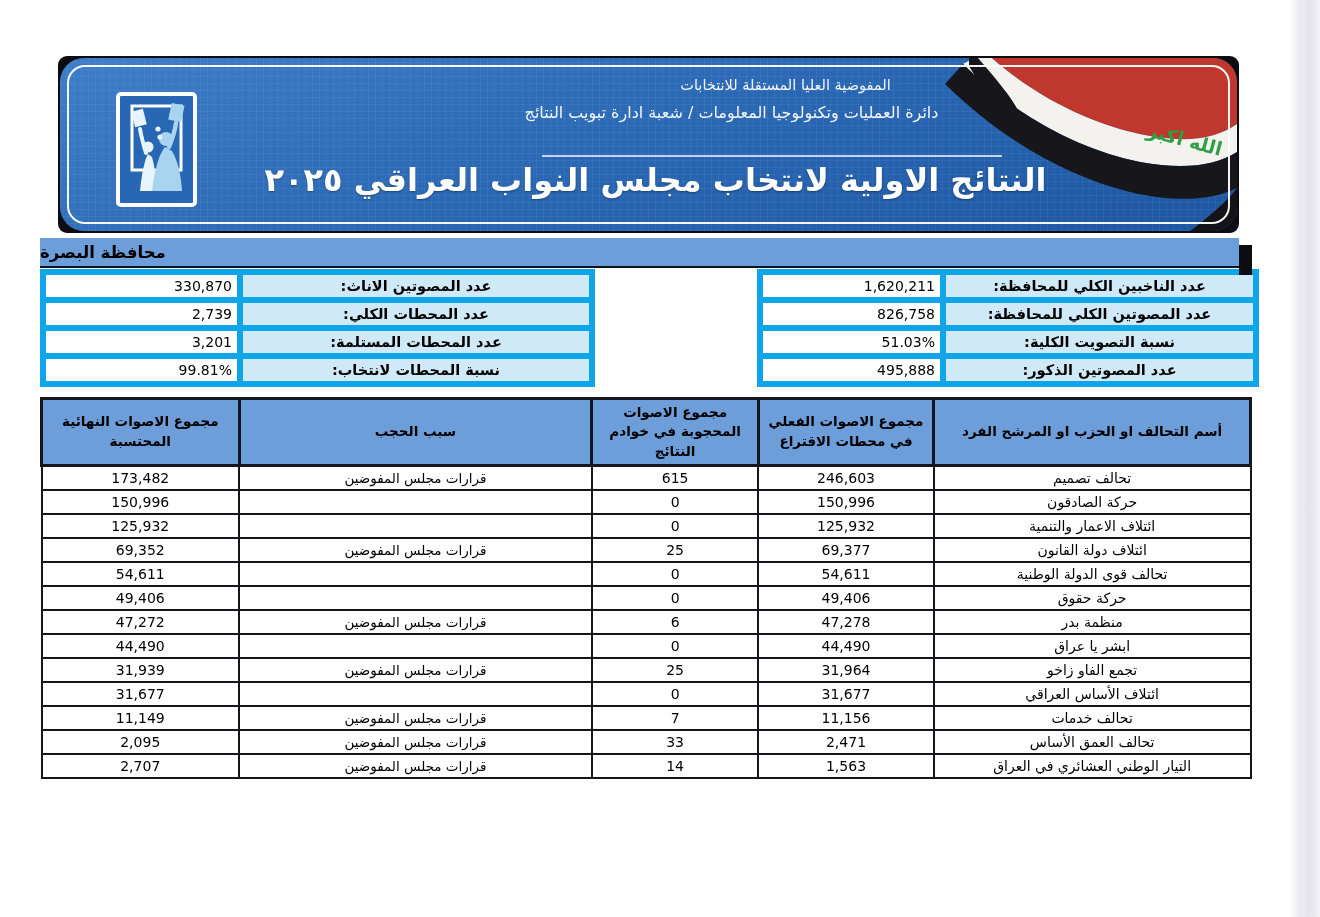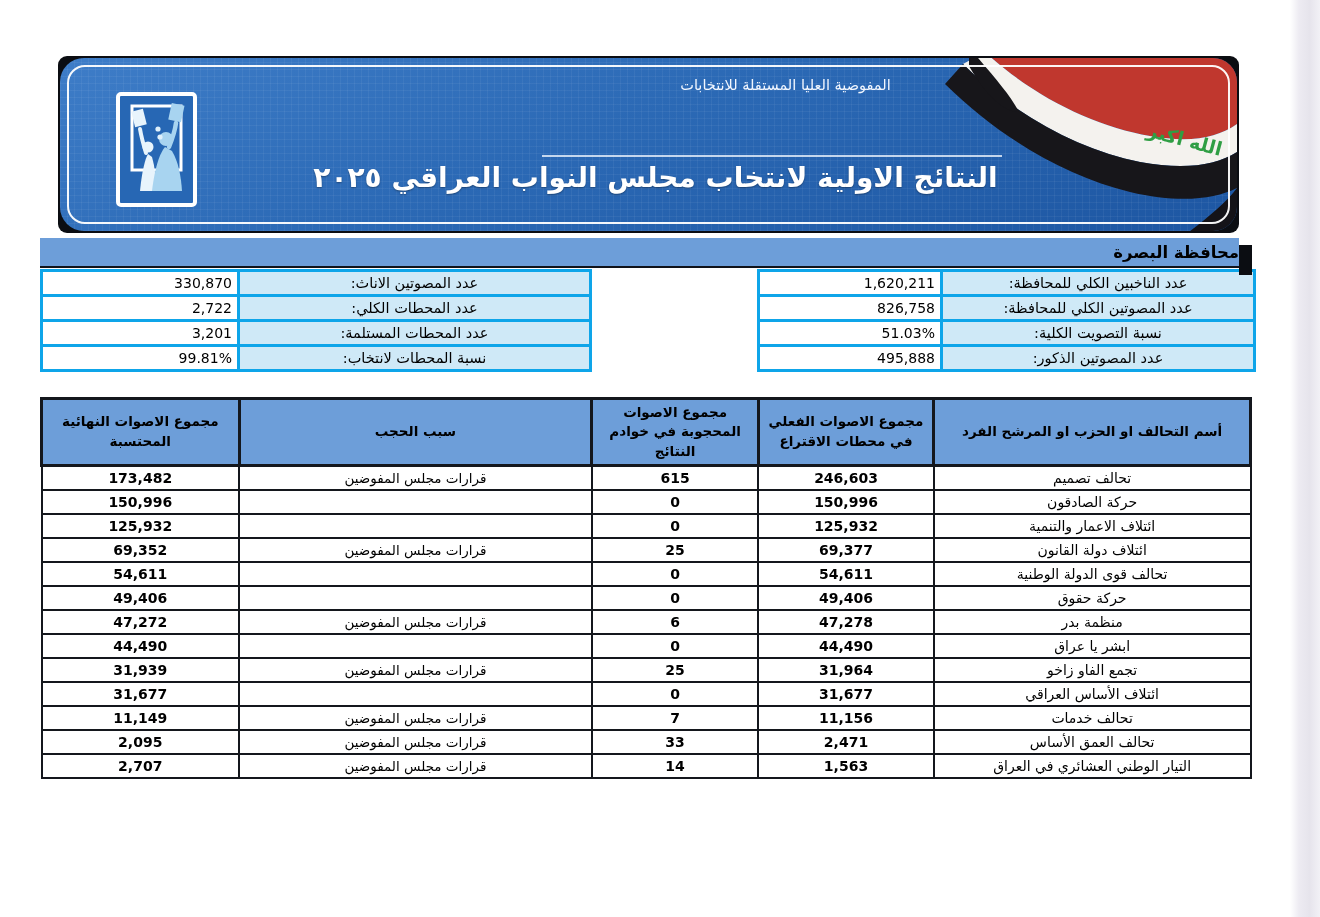--- a/index.html
+++ b/index.html
@@ -36,54 +36,54 @@
   }
   .flag{position:absolute;top:0;right:0;width:292px;height:177px;z-index:3;}
   .logo{position:absolute;left:55px;top:33px;width:83px;height:117px;z-index:4;}
   .org1{position:absolute;top:19px;left:137px;width:100%;text-align:center;
     color:#f2f7ff;font-size:14.5px;z-index:5;}
   .org2{position:absolute;top:45px;left:83px;width:100%;text-align:center;
     color:#f2f7ff;font-size:16px;z-index:5;}
   .sep{position:absolute;top:97px;left:482px;width:460px;height:2px;
     background:rgba(235,243,252,.8);z-index:5;}
   .banner-title{position:absolute;top:103px;left:7px;width:100%;text-align:center;
-    color:#ffffff;font-size:28px;font-weight:bold;z-index:5;text-shadow:0 1px 2px rgba(0,0,0,.35);}
+    color:#ffffff;font-size:32px;font-weight:bold;z-index:5;text-shadow:0 1px 2px rgba(0,0,0,.35);}
 
   
   .province-bar{
     position:absolute;left:40px;top:238px;width:1199px;height:28px;z-index:2;
     background:#6d9ed9;border-bottom:2px solid #10131a;
-    display:flex;align-items:center;justify-content:flex-end;
+    display:flex;align-items:center;justify-content:flex-start;
     font-weight:bold;font-size:16.5px;
   }
   .province-bar-shadow{
     position:absolute;left:1239px;top:245px;width:13px;height:30px;
     background:#0b0d12;z-index:1;
   }
 
   
   table.sum{position:absolute;border-collapse:collapse;direction:rtl;table-layout:fixed;}
-  table.sum td{border:3px solid #0ea5e9;height:22px;padding:0 5px;overflow:hidden;white-space:nowrap;}
-  table.sum td.label{background:#cfe9f7;font-weight:normal;text-align:center;font-size:14.5px;}
+  table.sum td{border:6px solid #0ea5e9;height:22px;padding:0 5px;overflow:hidden;white-space:nowrap;}
+  table.sum td.label{background:#cfe9f7;font-weight:bold;text-align:center;font-size:14.5px;}
   table.sum td.value{background:#fff;direction:ltr;text-align:right;font-size:14px;padding-right:5px;}
   #sum-right{left:757px;top:269px;width:496px;}
   #sum-left{left:40px;top:269px;width:549px;}
 
   
   table.res{position:absolute;left:40px;top:397px;width:1212px;
     border-collapse:collapse;direction:rtl;table-layout:fixed;}
   table.res th{
     background:#6d9ed9;border:3px solid #14171d;height:60px;
     font-size:13.5px;font-weight:bold;padding:2px 8px;line-height:1.45;
   }
   table.res td{
     border:2px solid #14171d;height:20px;font-size:14px;
     text-align:center;padding:1px 4px;background:#fff;overflow:hidden;white-space:nowrap;
   }
-  table.res td.num{direction:ltr;font-weight:bold;}
+  table.res td.num{direction:ltr;}
   table.res td.reason{font-size:13.5px;text-align:center;}
 </style>
 </head>
 <body>
 
 <div class="page-edge"></div>
 
 <div class="banner-frame">
   <div class="banner">
 
@@ -105,20 +105,21 @@
       <path d="M31,62 C28,52 26,44 25,38" stroke="#e8f4fc" stroke-width="4" fill="none" stroke-linecap="round"></path>
       <path d="M25,100 C27,80 30,68 33,63 L37,66 C40,76 41,88 41,100 Z" fill="#e8f4fc"></path>
       <circle cx="51" cy="48" r="7" fill="#a8d4f0"></circle>
       <path d="M54,56 C58,46 60,40 61,32" stroke="#a8d4f0" stroke-width="4.5" fill="none" stroke-linecap="round"></path>
       <path d="M37,100 C40,75 45,62 50,56 L57,60 C63,70 66,84 67,100 Z" fill="#a8d4f0"></path>
       <circle cx="43" cy="38" r="2.6" fill="#dff0fb"></circle>
       <circle cx="45" cy="46" r="2.6" fill="#dff0fb"></circle>
     </svg>
 
     <div class="org1">المفوضية العليا المستقلة للانتخابات</div>
+    <div class="org2">دائرة العمليات وتكنولوجيا المعلومات / شعبة ادارة تبويب النتائج</div>
     <div class="sep"></div>
     <div class="banner-title">النتائج الاولية لانتخاب مجلس النواب العراقي ٢٠٢٥</div>
 
     <div class="banner-line"></div>
   </div>
 </div>
 
 <div class="province-bar-shadow"></div>
 <div class="province-bar">
   <span>محافظة البصرة</span>
@@ -158,21 +159,21 @@
       <col style="width:197px">
     </colgroup>
   <tbody>
   <tr>
     <td class="label">عدد المصوتين الاناث:</td>
     <td class="value">330,870</td>
   </tr>
 
   <tr>
     <td class="label">عدد المحطات الكلي:</td>
-    <td class="value">2,722</td>
+    <td class="value">2,739</td>
   </tr>
 
   <tr>
     <td class="label">عدد المحطات المستلمة:</td>
     <td class="value">3,201</td>
   </tr>
 
   <tr>
     <td class="label">نسبة المحطات لانتخاب:</td>
     <td class="value">99.81%</td>

